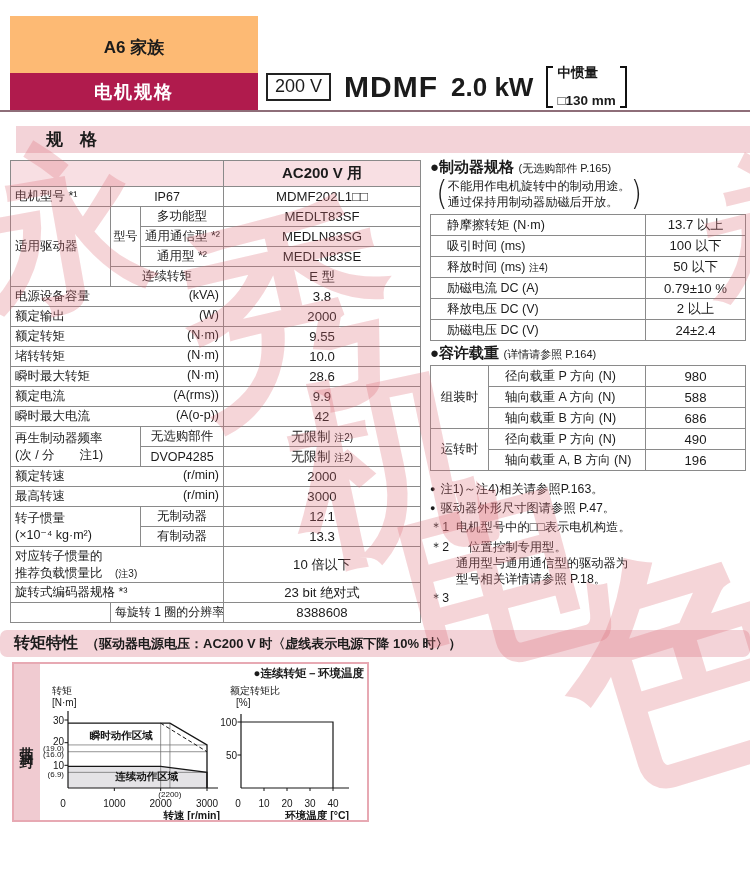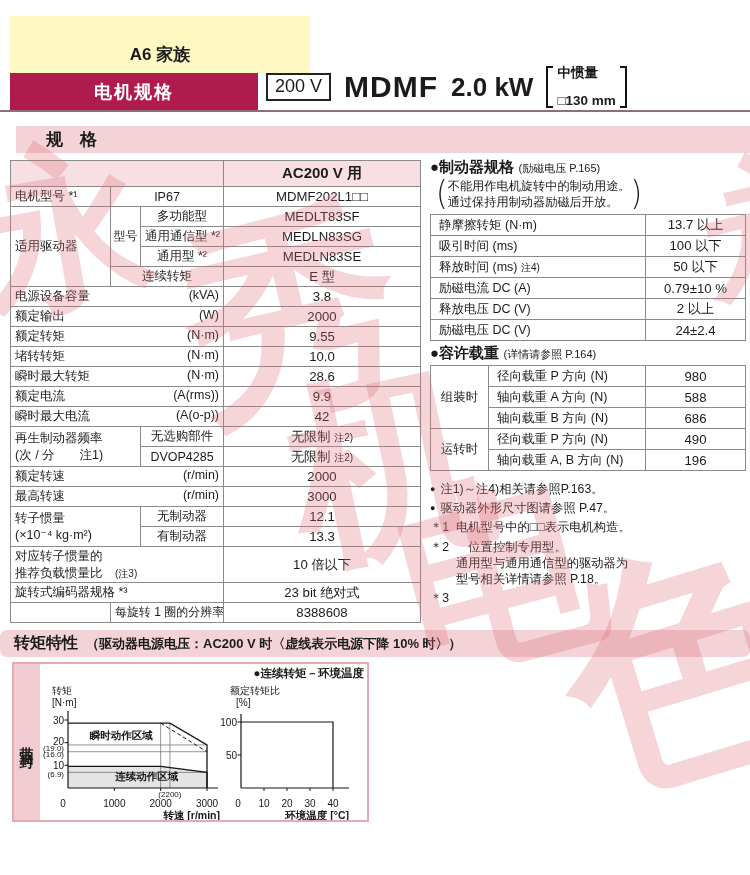--- a/index.html
+++ b/index.html
@@ -1,22 +1,22 @@
 <!DOCTYPE html>
 <html><head>
 <meta charset="utf-8">
 <style>
   html,body{margin:0;padding:0;background:#fff;}
   body{font-family:"Liberation Sans","DejaVu Sans",sans-serif;color:#1b1b1b;}
   .page{position:relative;width:750px;height:875px;overflow:hidden;background:#fff;}
 
   
-  .family-box{position:absolute;left:10px;top:16px;width:300px;height:57px;background:#fef9c3;
+  .family-box{position:absolute;left:10px;top:16px;width:248px;height:57px;background:#fdba74;
     display:flex;align-items:flex-end;justify-content:center;font-size:17px;font-weight:bold;
-    padding-bottom:7px;box-sizing:border-box;}
+    padding-bottom:14px;box-sizing:border-box;}
   .section-box{position:absolute;left:10px;top:73px;width:248px;height:37px;background:#b01b4d;color:#fff;
     display:flex;align-items:center;justify-content:center;font-size:18px;font-weight:bold;letter-spacing:2px;}
   .page-rule{position:absolute;left:0;top:110px;width:750px;height:2px;background:#8e6e79;}
   .hdr-right{position:absolute;left:266px;top:66px;display:flex;align-items:center;gap:13px;}
   .vbadge{border:2px solid #222;padding:2px 7px;font-size:18px;line-height:1.1;}
   .model{font-size:30px;font-weight:bold;letter-spacing:1px;}
   .power{font-size:26px;font-weight:bold;}
   .brk{display:flex;align-items:stretch;height:42px;}
   .brk-l{width:7px;border:2.5px solid #111;border-right:none;box-sizing:border-box;}
   .brk-r{width:7px;border:2.5px solid #111;border-left:none;box-sizing:border-box;}
@@ -47,21 +47,21 @@
   
   .rblock{position:absolute;left:430px;width:316px;}
   #brake-block{top:158px;} #load-block{top:344px;} #notes-block{top:478px;}
   .rtitle{font-size:15px;font-weight:bold;}
   .rref{font-size:11px;font-weight:normal;}
   .paren{display:flex;align-items:center;margin:1px 0 4px 6px;}
   .pmark{font-size:30px;font-weight:300;line-height:1;transform:scaleY(1.1);font-family:"DejaVu Sans",sans-serif;}
   .plines div{font-size:12.2px;line-height:1.32;}
   .rtable{width:315px;margin-top:2px;}
   .rtable td{height:21px;}
-  .rlab{padding-left:8px;margin-top:12px;}
+  .rlab{padding-left:16px;margin-top:12px;}
   .note-line{display:flex;gap:5px;font-size:12.3px;line-height:1.32;margin-top:3px;align-items:flex-start;}
   .note-line .bi{font-size:9px;padding-top:3px;}
   .star-line{display:flex;font-size:12.3px;line-height:1.32;margin-top:3px;}
   .star-line .m{width:26px;flex:none;}
   .star-line .t div{line-height:1.32;}
 
   
   #chart-panel{position:absolute;left:12px;top:662px;width:357px;height:160px;border:2px solid #e7a9b3;
     background:#fff;display:flex;box-sizing:border-box;}
   .strip{width:26px;background:#f0cbd1;display:flex;align-items:center;justify-content:center;
@@ -269,21 +269,21 @@
       <td></td>
       <td colspan="2" class="rgt">每旋转 1 圈的分辨率</td>
       <td class="val">8388608</td>
     </tr>
   </tbody>
     </table>
 
   <div class="rblock" id="brake-block">
     <div>
       <span class="rtitle">●制动器规格</span>
-      <span class="rref">(励磁电压 P.165)</span>
+      <span class="rref">(无选购部件 P.165)</span>
     </div>
     <div class="paren">
       <span class="pmark">(</span>
       <div class="plines">
         <div>不能用作电机旋转中的制动用途。</div>
         <div>通过保持用制动器励磁后开放。</div>
       </div>
       <span class="pmark">)</span>
     </div>
     <table class="rtable">

